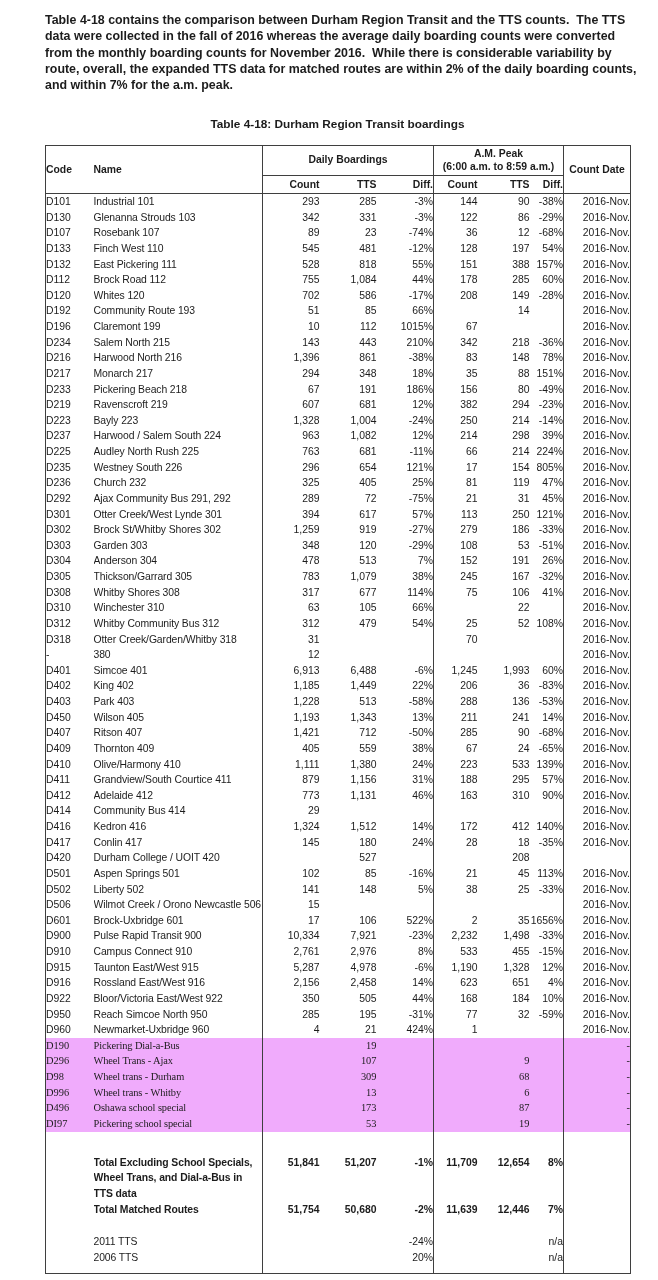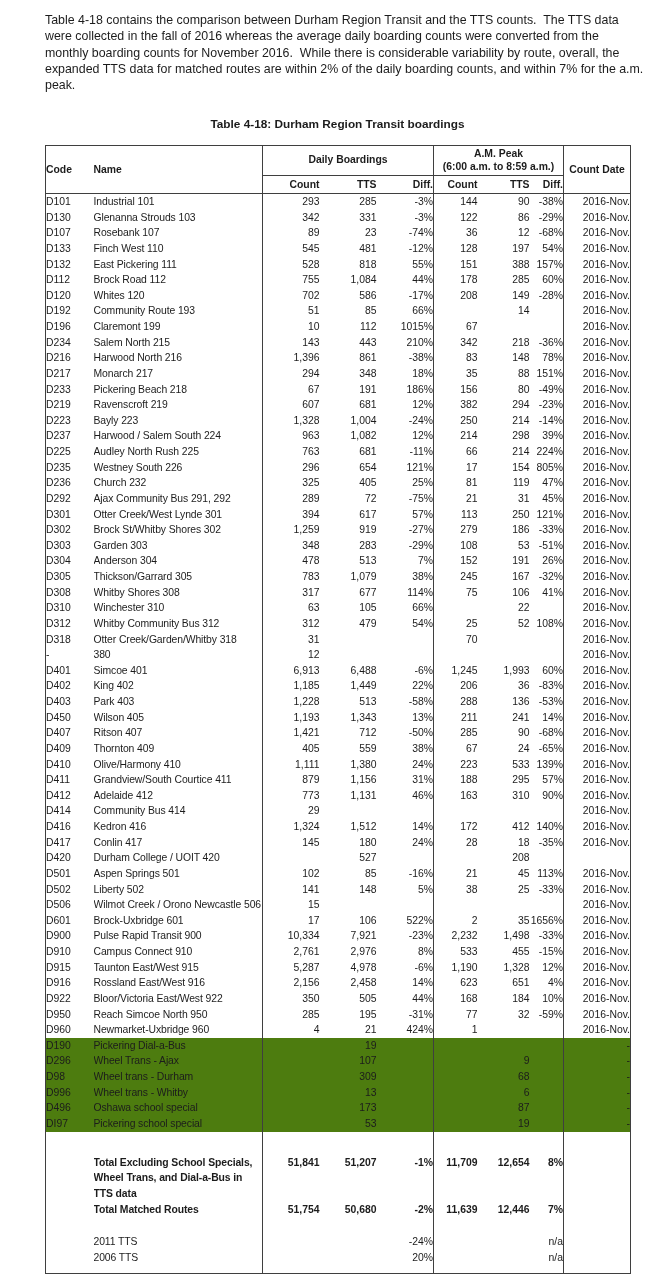--- a/index.html
+++ b/index.html
@@ -2,21 +2,21 @@
 <html><head>
 <meta charset="utf-8">
 <style>
   html,body{margin:0;padding:0;}
   body{
     width:658px;height:1280px;position:relative;background:#ffffff;
     font-family:"Liberation Sans",sans-serif;color:#1c1c1c;overflow:hidden;
   }
   .intro{position:absolute;left:45px;top:12px;width:599px;font-size:12.4px;line-height:16.3px;}
   .intro .heading{font-weight:bold;margin:0 0 3px 0;}
-  .intro .para{white-space:pre-wrap;}
+  .intro .para{white-space:pre-wrap;font-weight:bold;}
   .table-title{position:absolute;left:45px;top:117px;width:585px;text-align:center;
     font-weight:bold;font-size:11.8px;}
   table.t{
     position:absolute;left:45px;top:145px;width:585px;
     border-collapse:collapse;table-layout:fixed;
     border:1.2px solid #3f3f3f;font-size:10.4px;color:#1c1c1c;
   }
   .t th,.t td{padding:0;margin:0;overflow:hidden;white-space:nowrap;vertical-align:middle;}
   .t thead th{font-weight:bold;border-bottom:1px solid #3f3f3f;}
   .grp{height:29px;text-align:center;line-height:1.18;}
@@ -27,21 +27,21 @@
   .date-h{vertical-align:bottom;padding-bottom:2px;}
   .c-bl{border-left:1px solid #3f3f3f;}
   .t tbody td{height:15.63px;line-height:15.63px;}
   .c-code{padding-left:8px;text-align:left;}
   .c-name{padding-left:1px;text-align:left;letter-spacing:-0.1px;}
   .c-num{text-align:right;}
   .c-pd{padding-right:16px;}
   .c-pa{padding-right:9px;}
   .c-pa2{padding-right:6px;}
   .c-date{text-align:right;padding-right:7px;}
-  .hl td{background:#4d7c0f;}
+  .hl td{background:#f0abfc;font-family:Liberation Serif, serif;}
   .total td{font-weight:bold;}
   .tall td{height:42px;vertical-align:top;line-height:12.9px;padding-top:1px;}
   .tall .c-name{white-space:normal;padding-right:4px;margin-left:20px;}
   .t2 td{height:19px;vertical-align:top;line-height:12.9px;padding-top:1px;}
   .fnote td{height:15px;line-height:15px;}
 </style>
 </head>
 <body>
 
 <div class="intro">
@@ -319,21 +319,21 @@
         <td class="c-num c-pd">-27%</td>
         <td class="c-num c-pa c-bl">279</td>
         <td class="c-num c-pa">186</td>
         <td class="c-num c-pa2">-33%</td>
         <td class="c-date c-bl">2016-Nov.</td>
       </tr>
       <tr>
         <td class="c-code">D303</td>
         <td class="c-name">Garden 303</td>
         <td class="c-num c-pd c-bl">348</td>
-        <td class="c-num c-pd">283</td>
+        <td class="c-num c-pd">120</td>
         <td class="c-num c-pd">-29%</td>
         <td class="c-num c-pa c-bl">108</td>
         <td class="c-num c-pa">53</td>
         <td class="c-num c-pa2">-51%</td>
         <td class="c-date c-bl">2016-Nov.</td>
       </tr>
       <tr>
         <td class="c-code">D304</td>
         <td class="c-name">Anderson 304</td>
         <td class="c-num c-pd c-bl">478</td>

